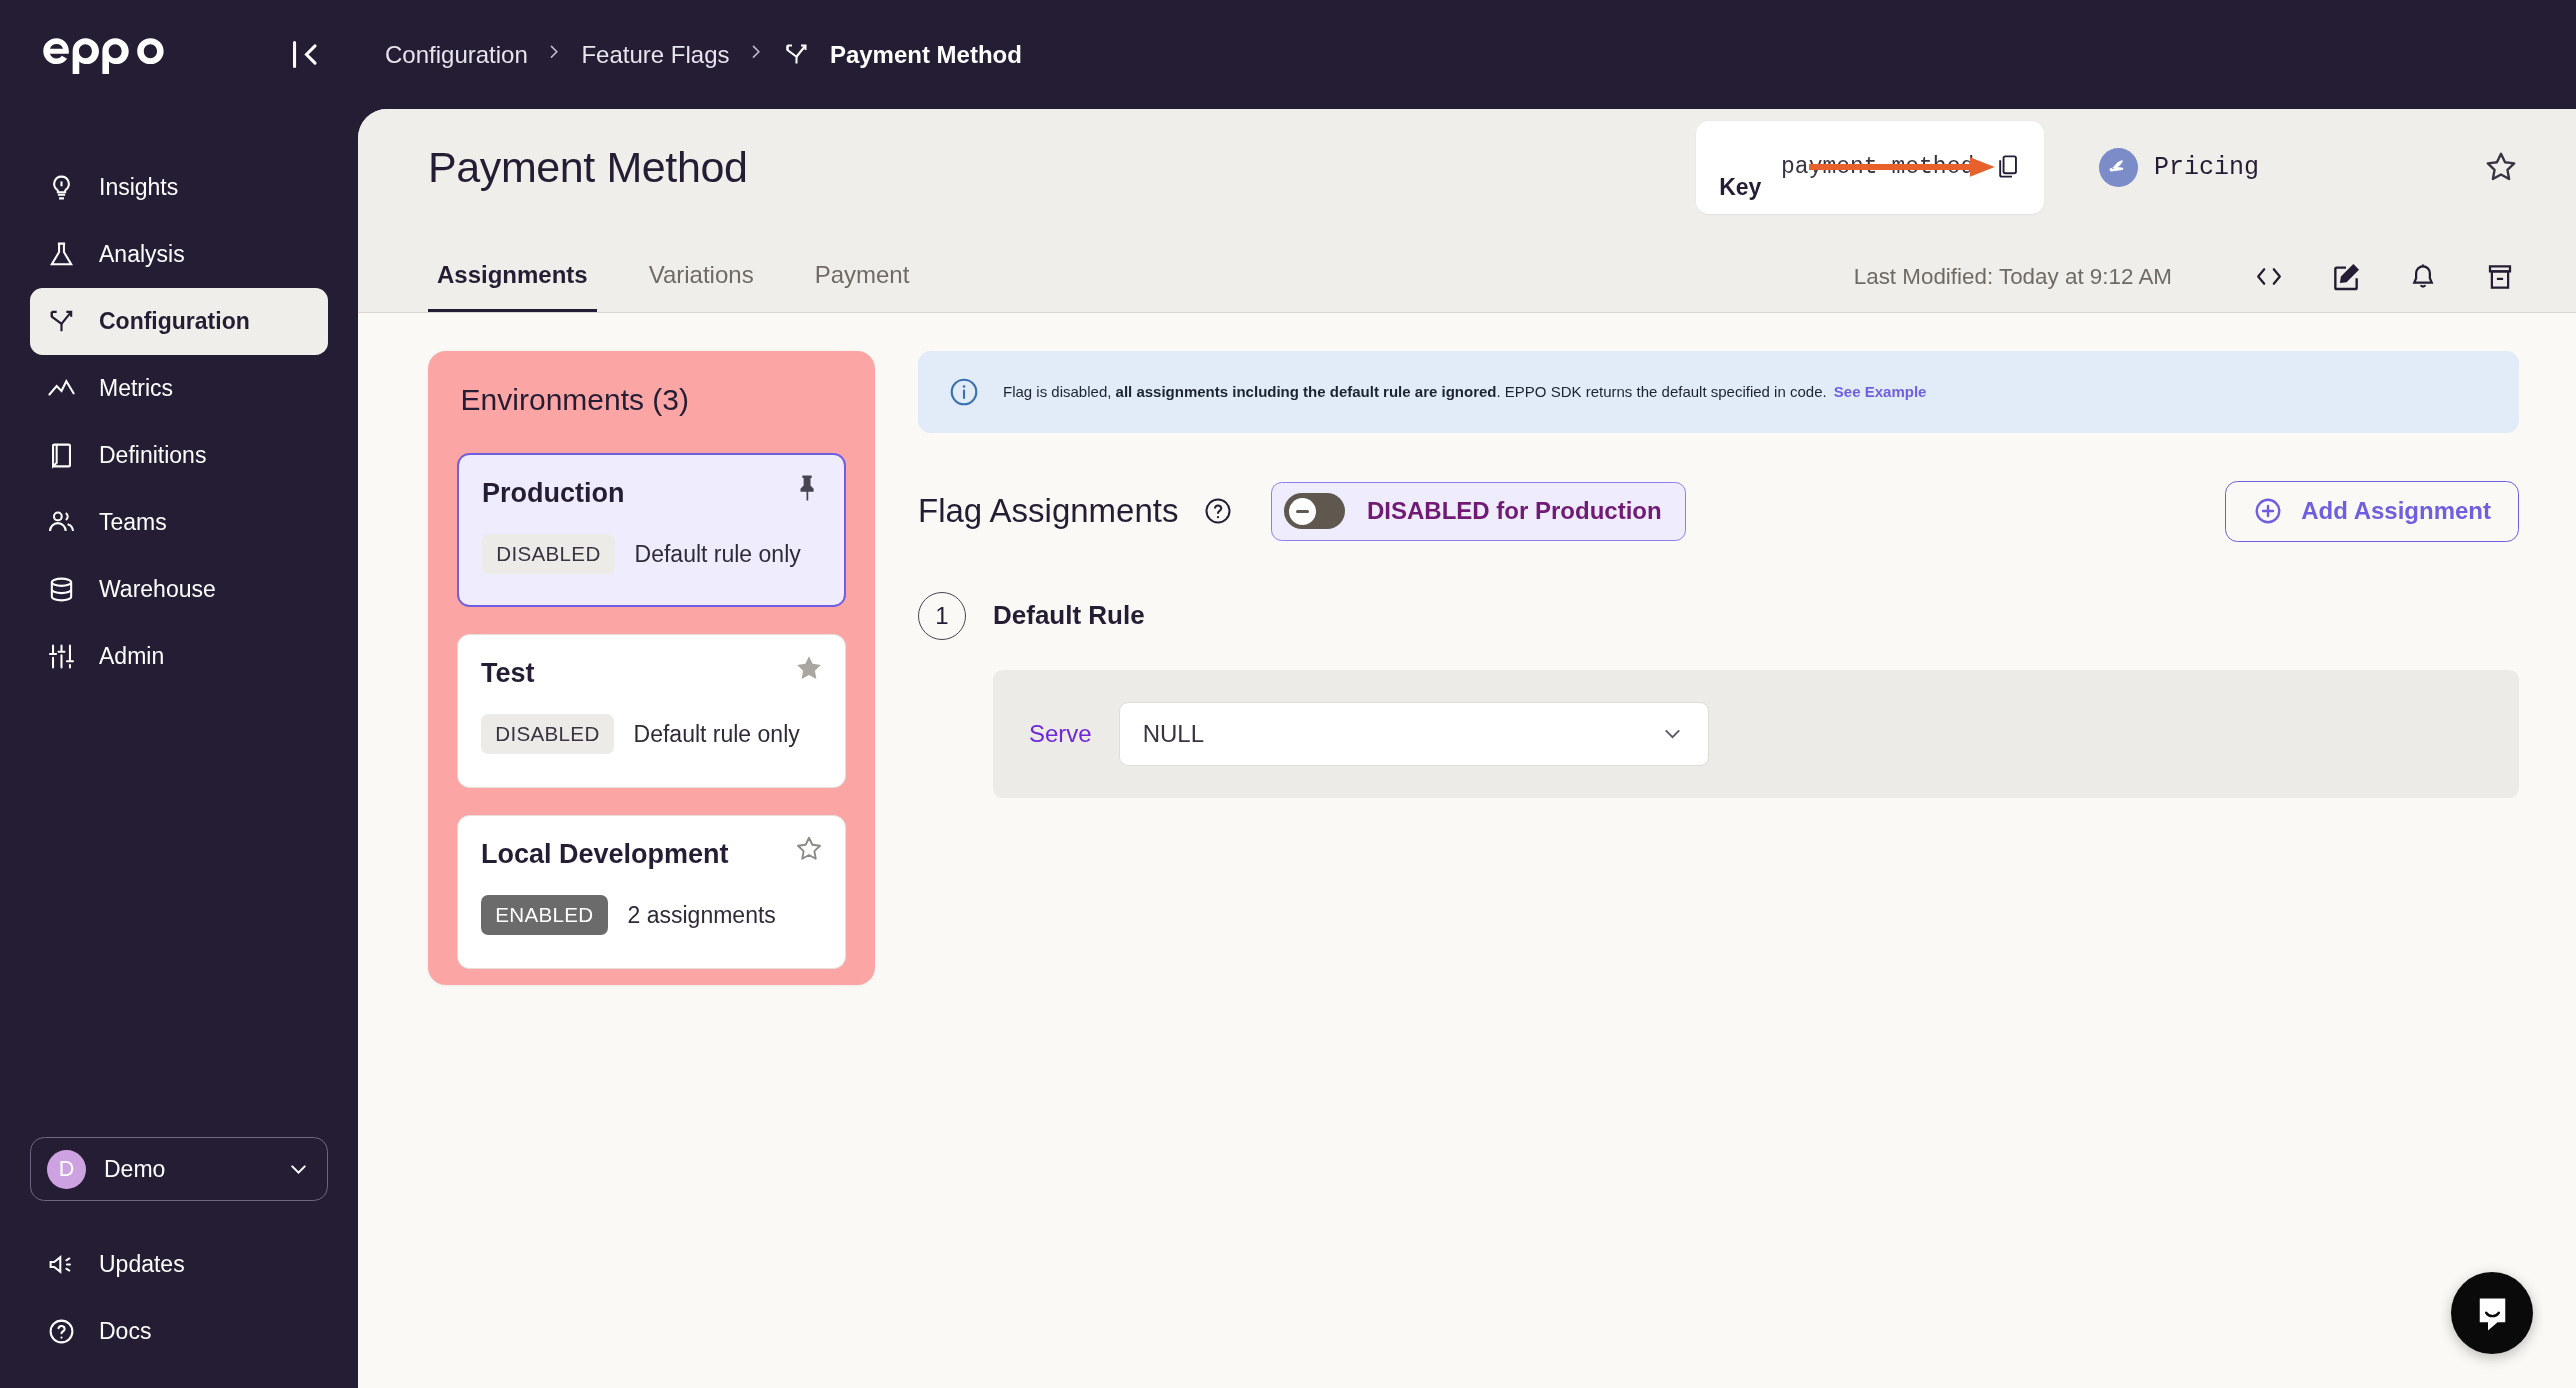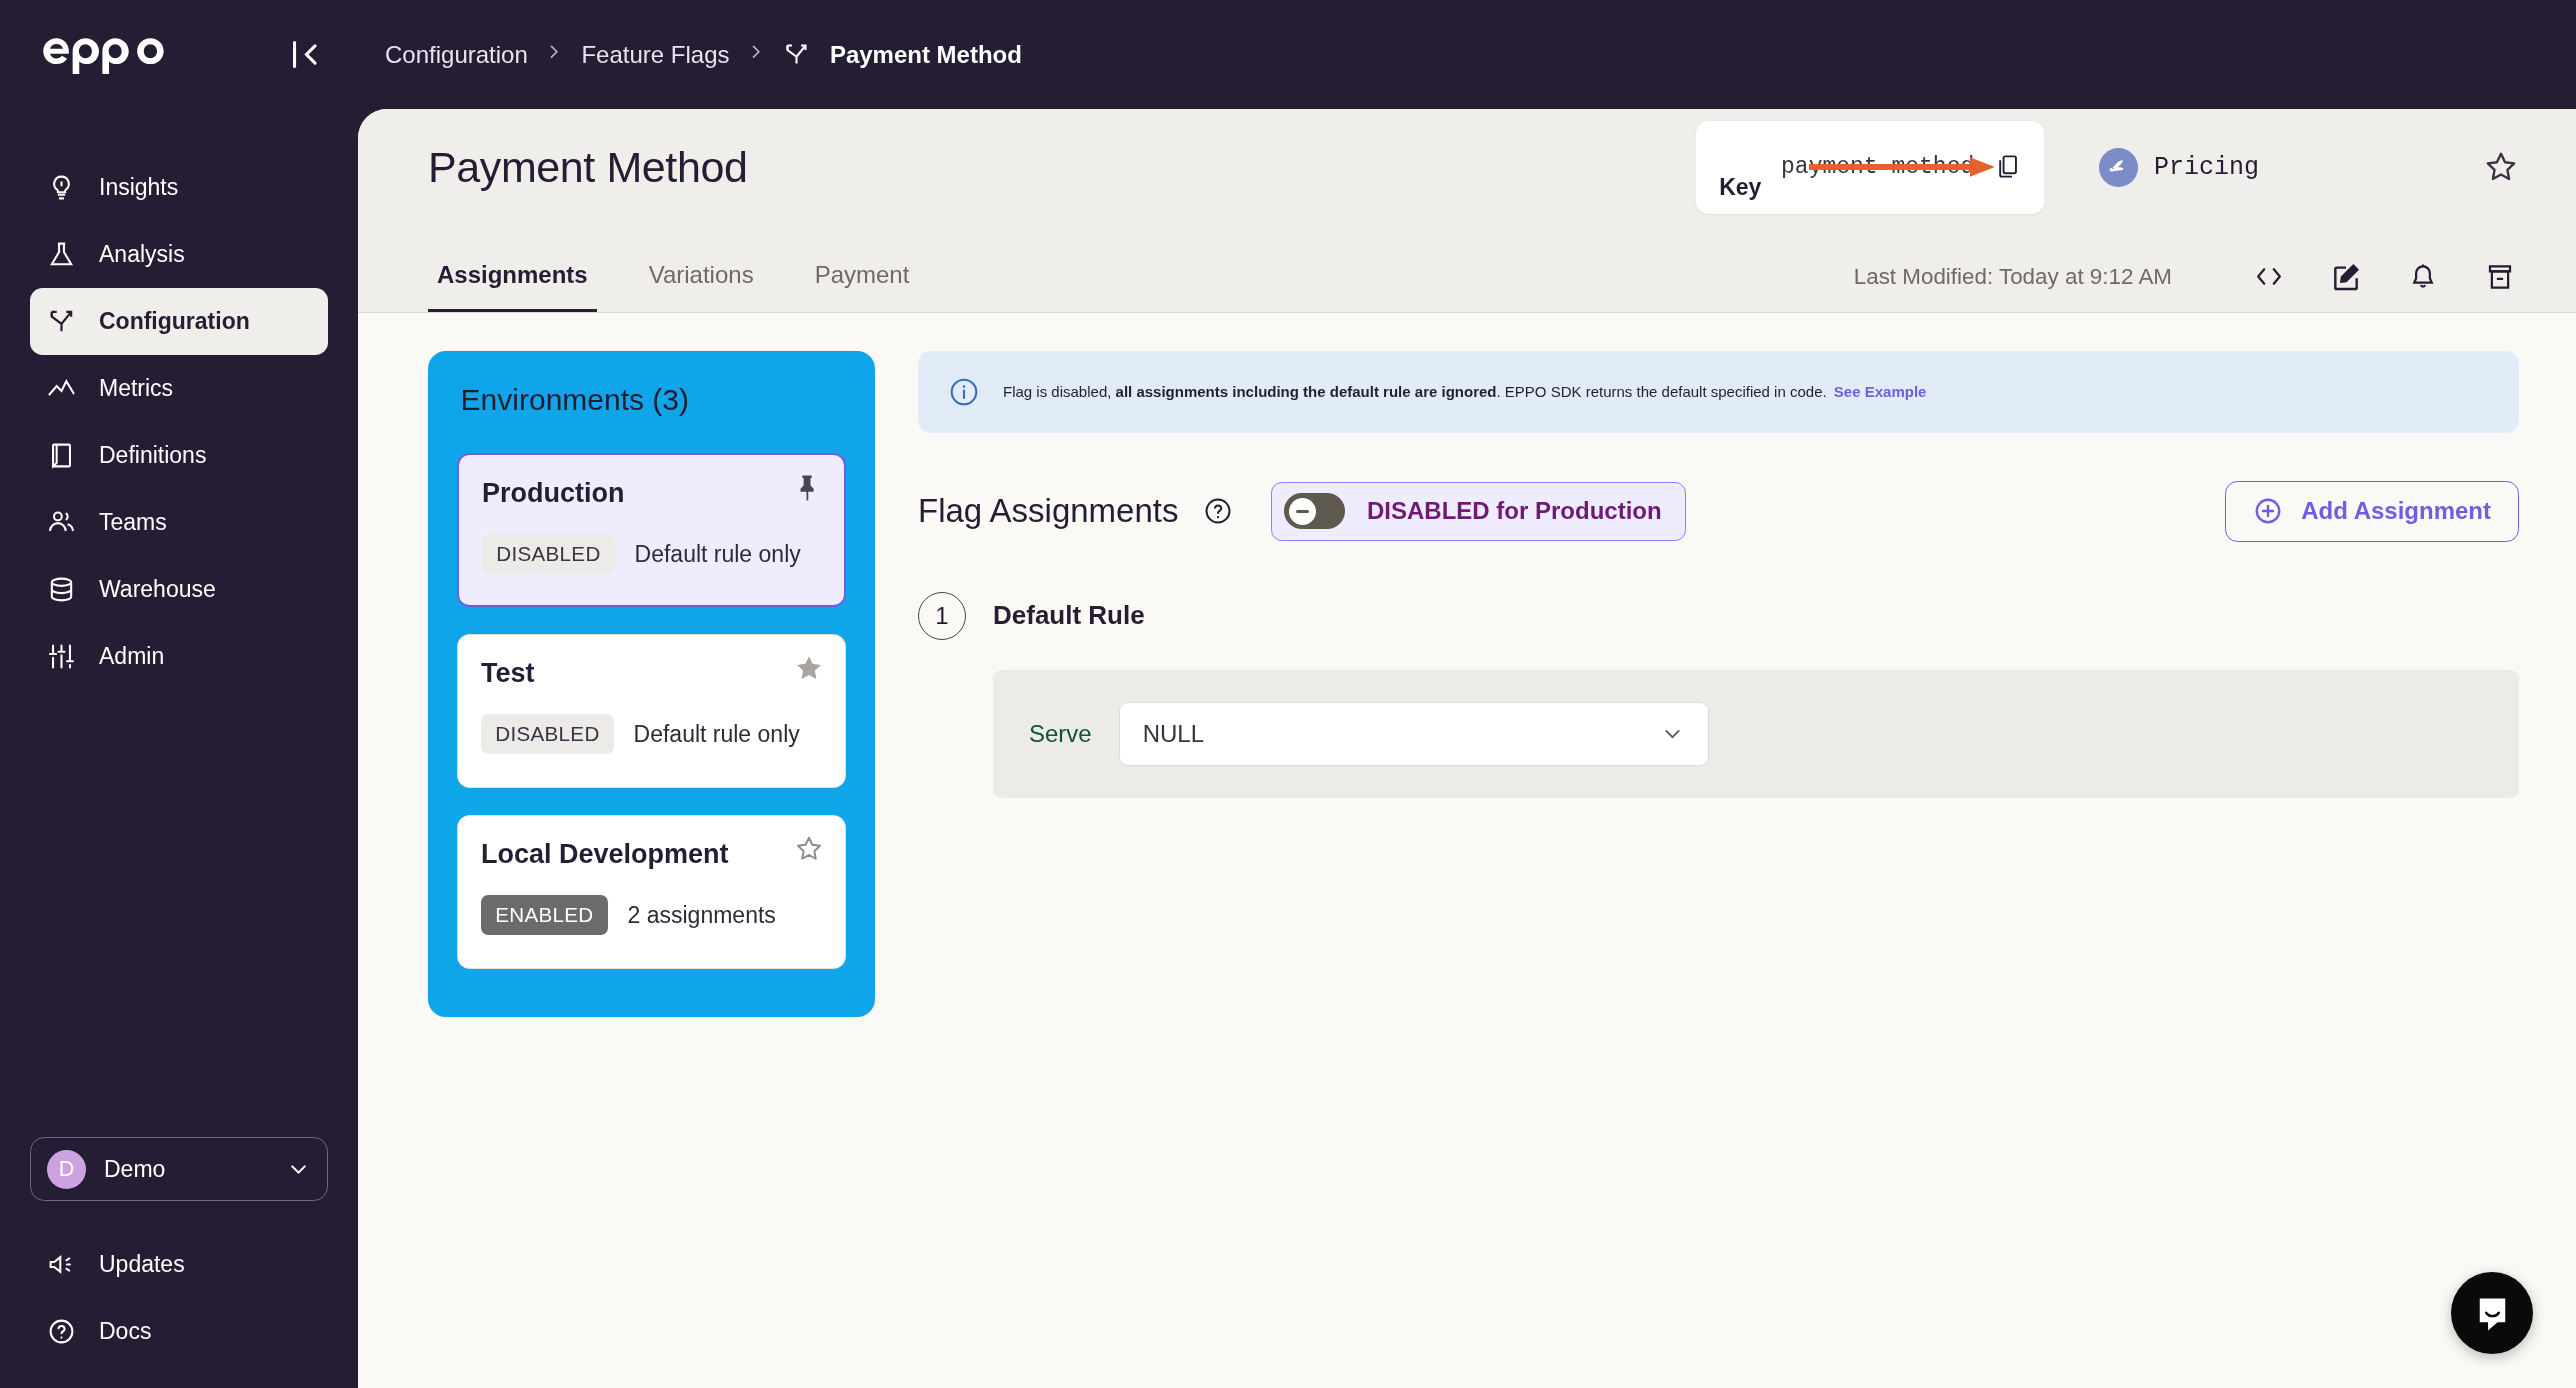--- a/index.html
+++ b/index.html
@@ -108,22 +108,22 @@
   }
   .tab.active { color: #241d33; font-weight: bold; border-bottom-color: #241d33; }
   .tabs-right { margin-left: auto; display:flex; align-items:center; gap: 0; padding-bottom: 16px; text-align: right; }
   .last-modified { font-size: 22.4px; color: #6f6a64; margin-right: 39px; }
   .icon-btn { width: 39px; height: 39px; display:flex; align-items:center; justify-content:center; cursor: pointer; margin-left: 38px; }
 
   
   .body-wrap { display: flex; padding: 38px 57px 0 70px; gap: 43px; }
 
   .env-panel {
-    width: 447px; background: #0ea5e9; border-radius: 18px;
-    padding: 32px 29px 48px 29px; box-shadow: 0 0.9px 2.7px rgba(0,0,0,0.06);
+    width: 447px; background: #fca5a5; border-radius: 18px;
+    padding: 32px 29px 16px 29px; box-shadow: 0 0.9px 2.7px rgba(0,0,0,0.06);
     align-self: flex-start;
   }
   .env-title { font-size: 30px; color: #241d33; margin-bottom: 36px; padding-left: 3.6px; }
   .env-card {
     position: relative; border: 1.3px solid #e3e0da; border-radius: 12.5px;
     padding: 23px 25px 23px 23px; margin-bottom: 27px; cursor: pointer;
     background: #ffffff; min-height: 154px;
   }
   .env-card.selected { border: 2.2px solid #6f5fe0; background: #efecfd; }
   .env-card:last-child { margin-bottom: 0; }
@@ -178,21 +178,21 @@
   .rule-num {
     width: 48px; height: 48px; border-radius: 50%;
     border: 1.8px solid #4a4451; display:flex; align-items:center; justify-content:center;
     font-size: 24px; color: #241d33;
   }
   .rule-title { font-size: 26px; font-weight: bold; color: #241d33; }
   .rule-body {
     background: #edebe7; border-radius: 9px;
     margin-left: 75px; padding: 32px 36px; display: flex; align-items: center; gap: 27px;
   }
-  .serve-label { font-size: 24px; color: #14532d; font-weight: 500; }
+  .serve-label { font-size: 24px; color: #6d28d9; font-weight: 500; }
   .serve-select {
     flex: 1; max-width: 590px; background: #ffffff;
     border: 1.3px solid #dfdcd6; border-radius: 9px;
     height: 64px; display: flex; align-items: center; padding: 0 23px;
     font-size: 24px; color: #3a3342; cursor: pointer;
   }
   .serve-caret { margin-left: auto; width: 25px; height: 25px; }
 
   .chat-bubble {
     position: absolute; right: 43px; bottom: 34px;

